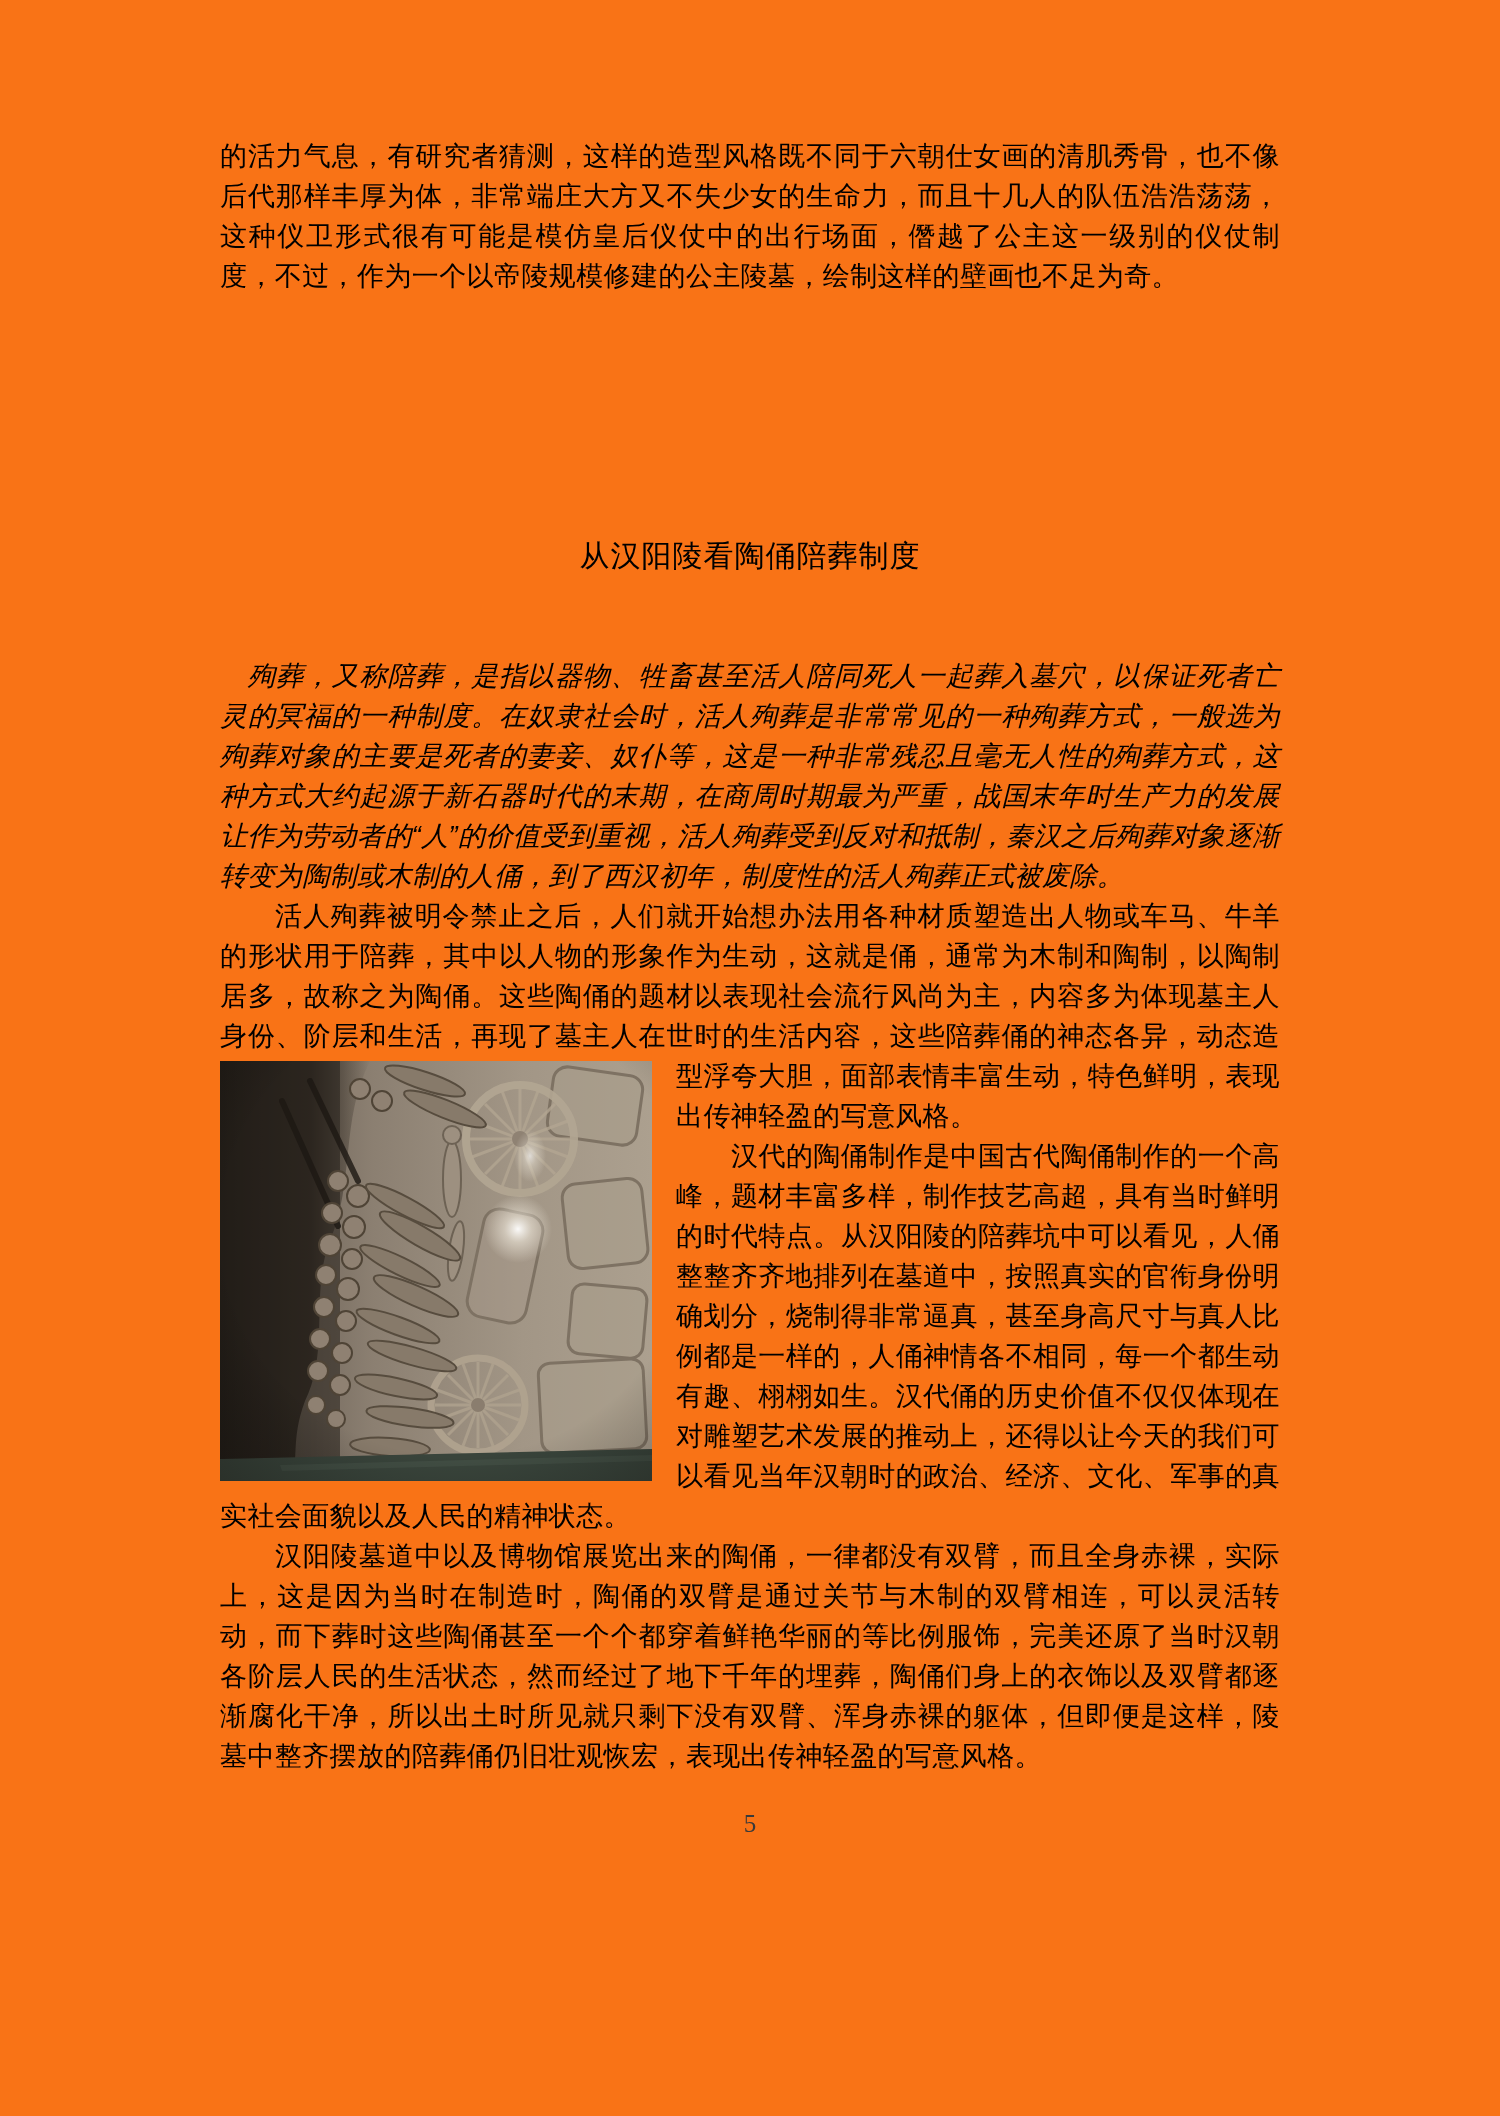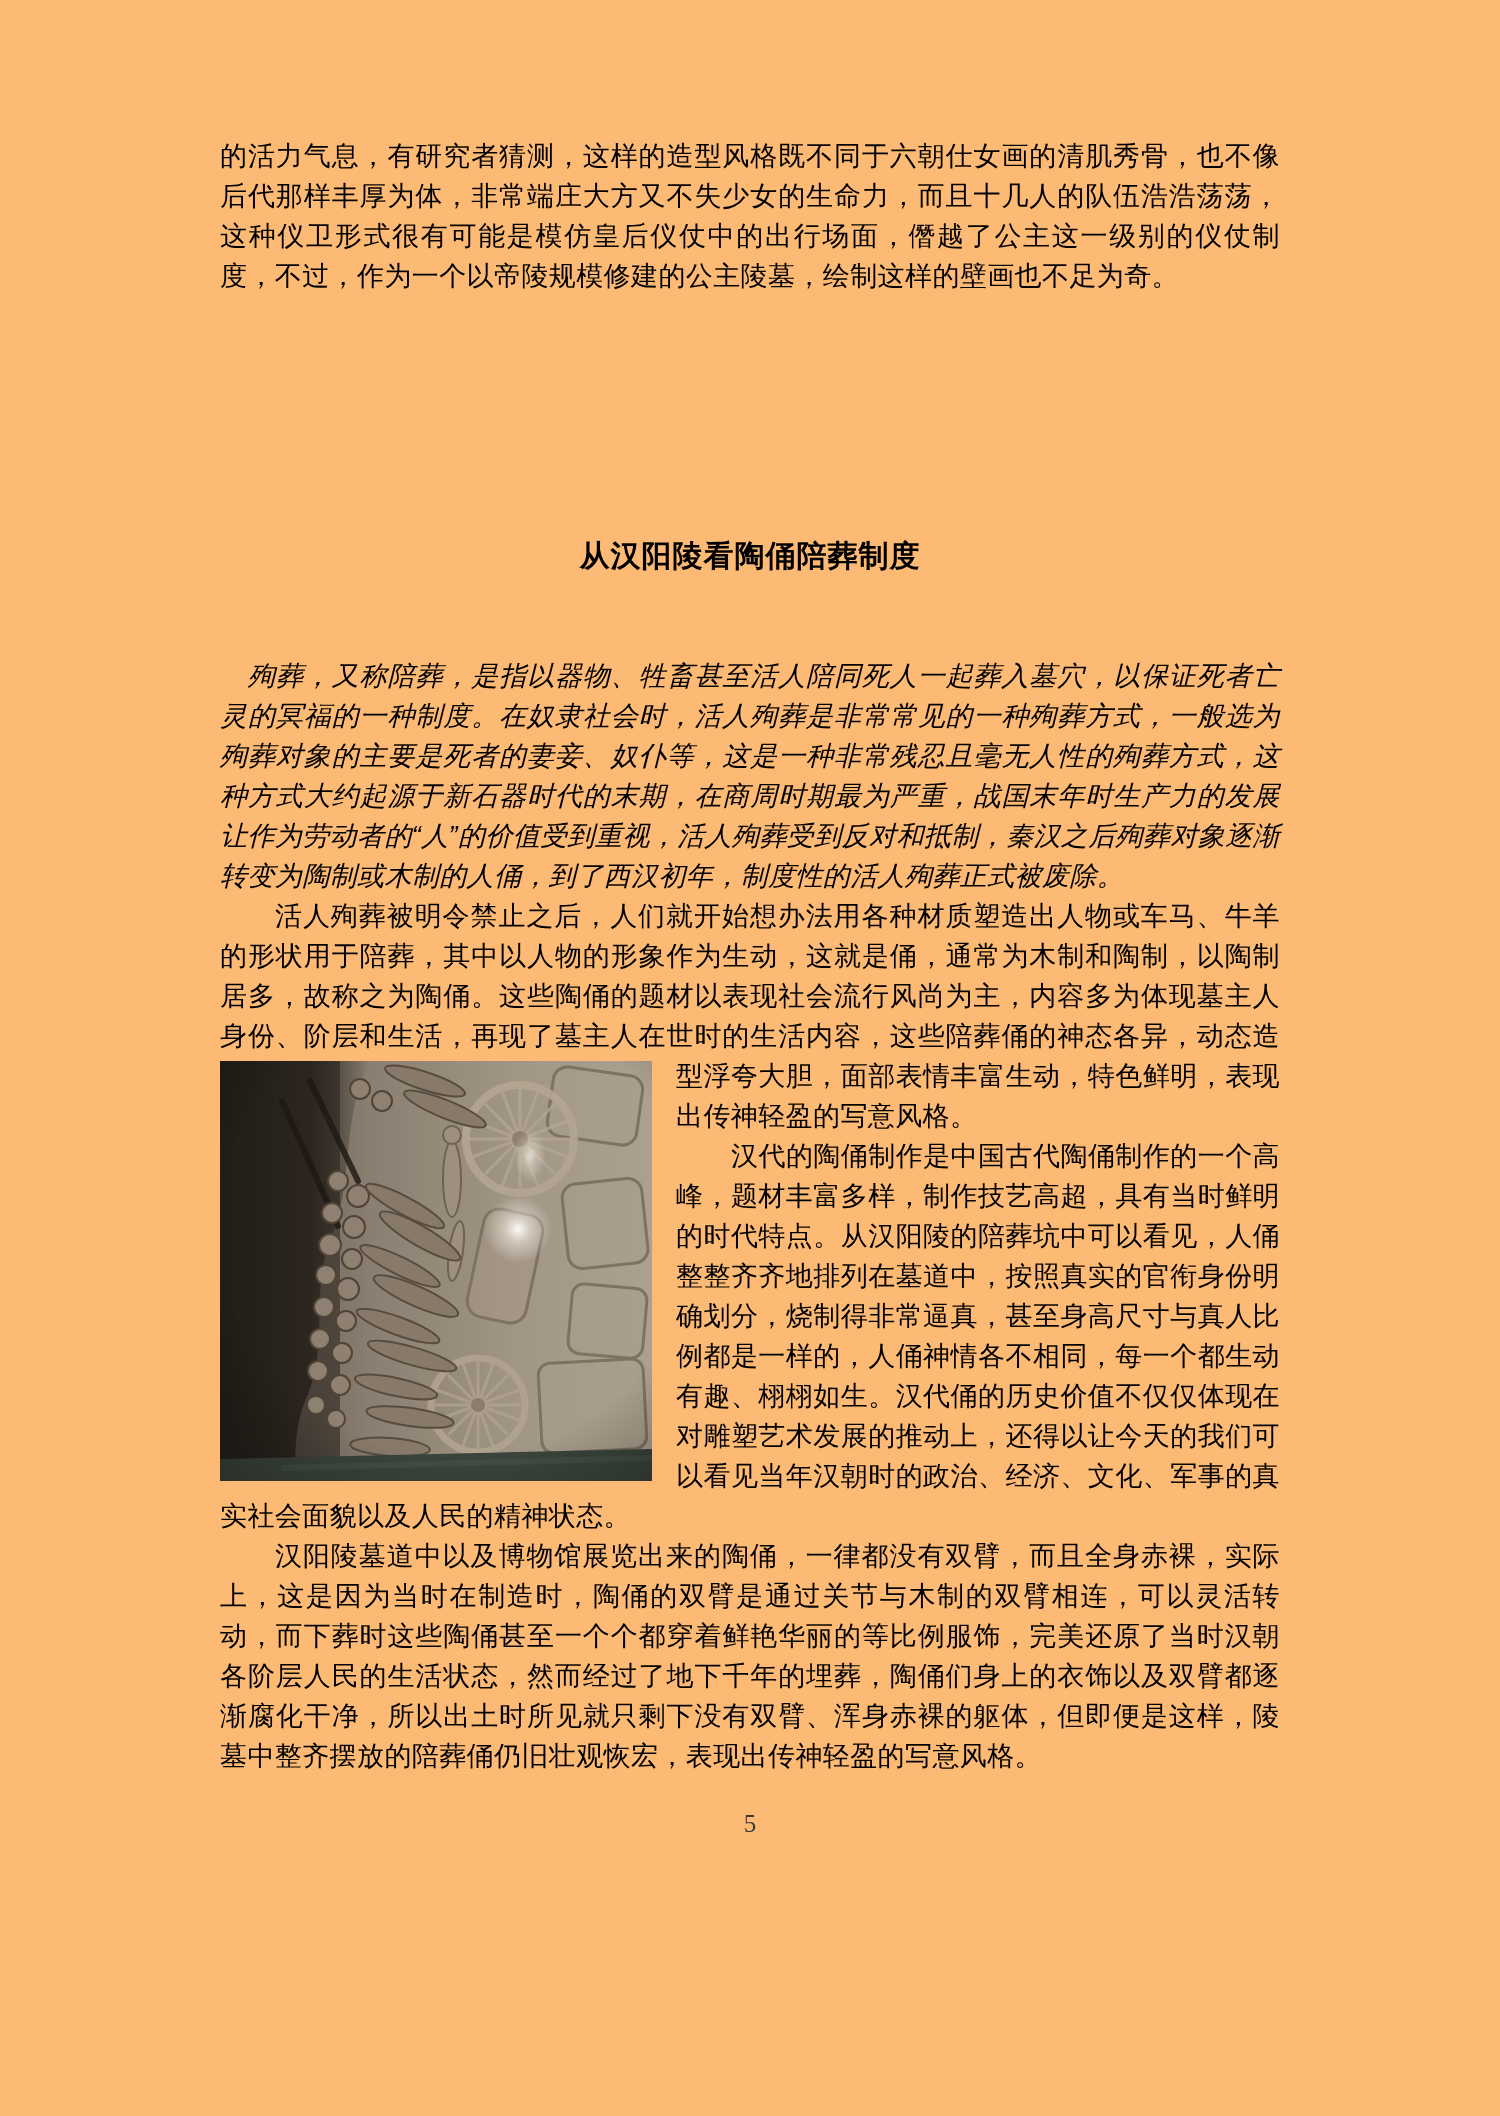--- a/index.html
+++ b/index.html
@@ -8,38 +8,38 @@
     width: 1500px;
     height: 2116px;
     font-family: "Liberation Sans", "DejaVu Sans", sans-serif;
     color: #000000;
     overflow: hidden;
   }
   .page {
     position: relative;
     width: 1500px;
     height: 2116px;
-    background: #fdba74;
+    background: #f97316;
     padding: 136px 220px 0 220px;
   }
   .body-text {
     font-size: 27px;
     line-height: 40px;
     text-align: justify;
     letter-spacing: 0.4px;
   }
   .para { margin: 0; }
   .ind1 { text-indent: 28px; font-style: italic; }
   .ind2 { text-indent: 55px; }
   .spacer-a { height: 240px; }   
   .spacer-b { height: 80px; }    
   .section-heading {
     font-size: 30px;
     line-height: 40px;
-    font-weight: bold;
+    font-weight: normal;
     text-align: center;
     letter-spacing: 1px;
   }
   .photo-float {
     float: left;
     width: 432px;
     height: 420px;
     margin: 5px 24px 10px 0;
     background: #8d8175;
     overflow: hidden;

